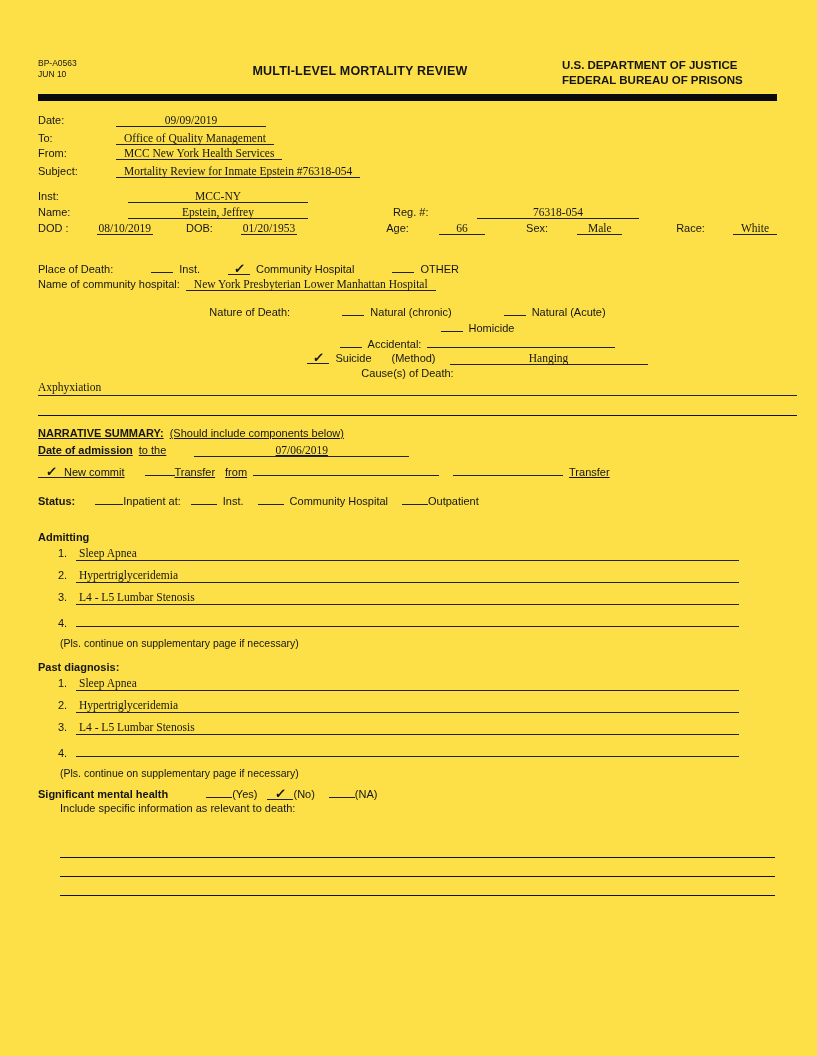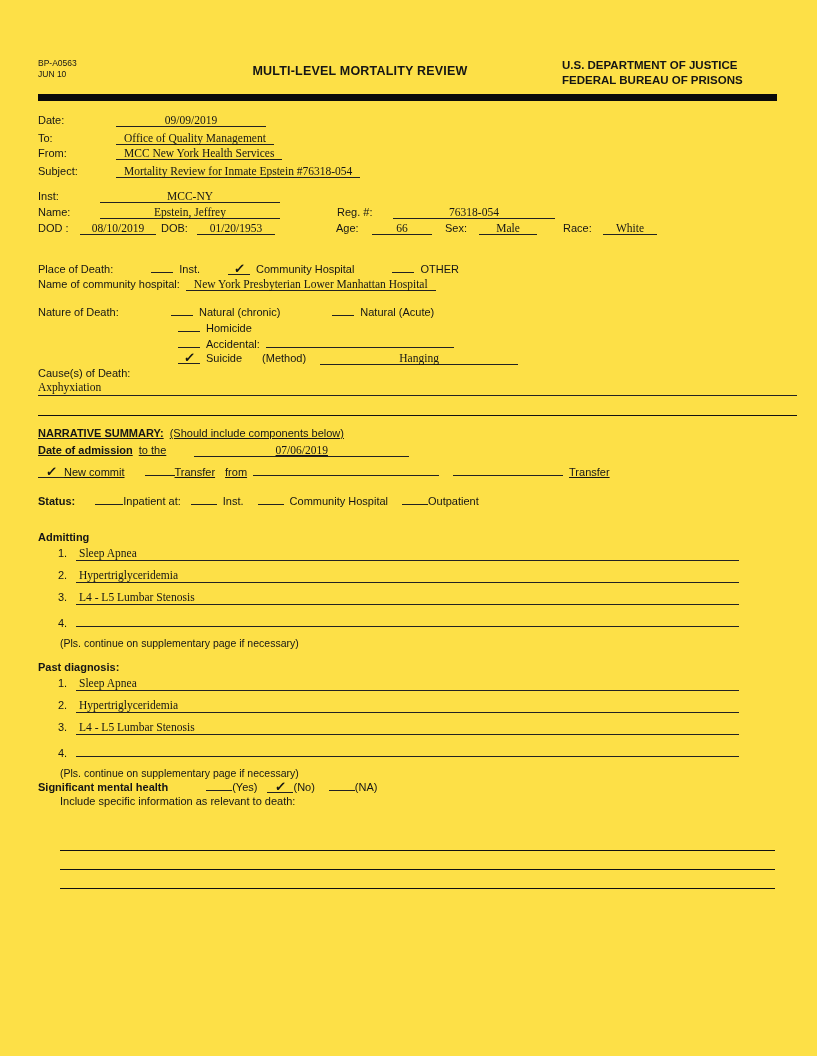--- a/index.html
+++ b/index.html
@@ -34,26 +34,26 @@
   .blank { display:inline-block; width:22px; height:12px; border-bottom:1px solid #222; text-align:center; }
   .check { display:inline-block; font-weight:bold; font-size:13px; transform:skewX(-8deg); line-height:10px; }
 
   
   .memo { margin-top:13px; }
   .memo .row { margin-bottom:5px; }
   .memo-lbl { display:inline-block; width:78px; }
 
   
   .inmate { margin-top:12px; }
-  .inmate .row { margin-bottom:3px; }
+  .inmate .row { margin-bottom:3px;gap:28px; }
 
   
   .sect-place { margin-top:26px; }
   .sect-nature { margin-top:13px; }
-  .sect-nature .row { margin-bottom:2px; }
+  .sect-nature .row { margin-bottom:2px;justify-content:center; }
   .indent140 { margin-left:140px; }
   .causeline {
     border-bottom:1px solid #222; margin-right:-20px;
     font-family:"Liberation Serif", serif; font-size:11.5px;
     padding-bottom:2px;
   }
   .hr { border-bottom:1.4px solid #111; margin-top:19px; margin-right:-20px; }
 
   .sect-narr { margin-top:11px;text-decoration:underline; }
   .sect-status { margin-top:15px; }
@@ -61,21 +61,21 @@
   .list-sect { margin-top:24px; }
   .item-row { display:flex; align-items:baseline; margin:0 0 8px 20px; }
   .item-num { width:18px; }
   .itemline {
     flex:1; border-bottom:1px solid #222; margin-right:38px;
     font-family:"Liberation Serif", serif; font-size:11.5px; padding-left:3px;
     min-height:14px;
   }
   .note { margin-left:22px; font-size:10.5px; }
 
-  .sect-mental { margin-top:0; }
+  .sect-mental { margin-top:7px; }
   .mh-note { margin-left:22px; margin-top:2px; }
 
   .writelines { margin-top:25px; }
   .writeline { border-bottom:1.5px solid #111; height:19px; margin-left:22px; margin-right:2px; }
 
   .footer { position:absolute; left:0; right:0; bottom:82px; font-size:9.5px; }
   .footer .pdf { position:absolute; left:57px; }
   .footer .prescribed { display:block; text-align:center; }
 
   .sp6{width:6px;display:inline-block}.sp10{width:10px;display:inline-block}

